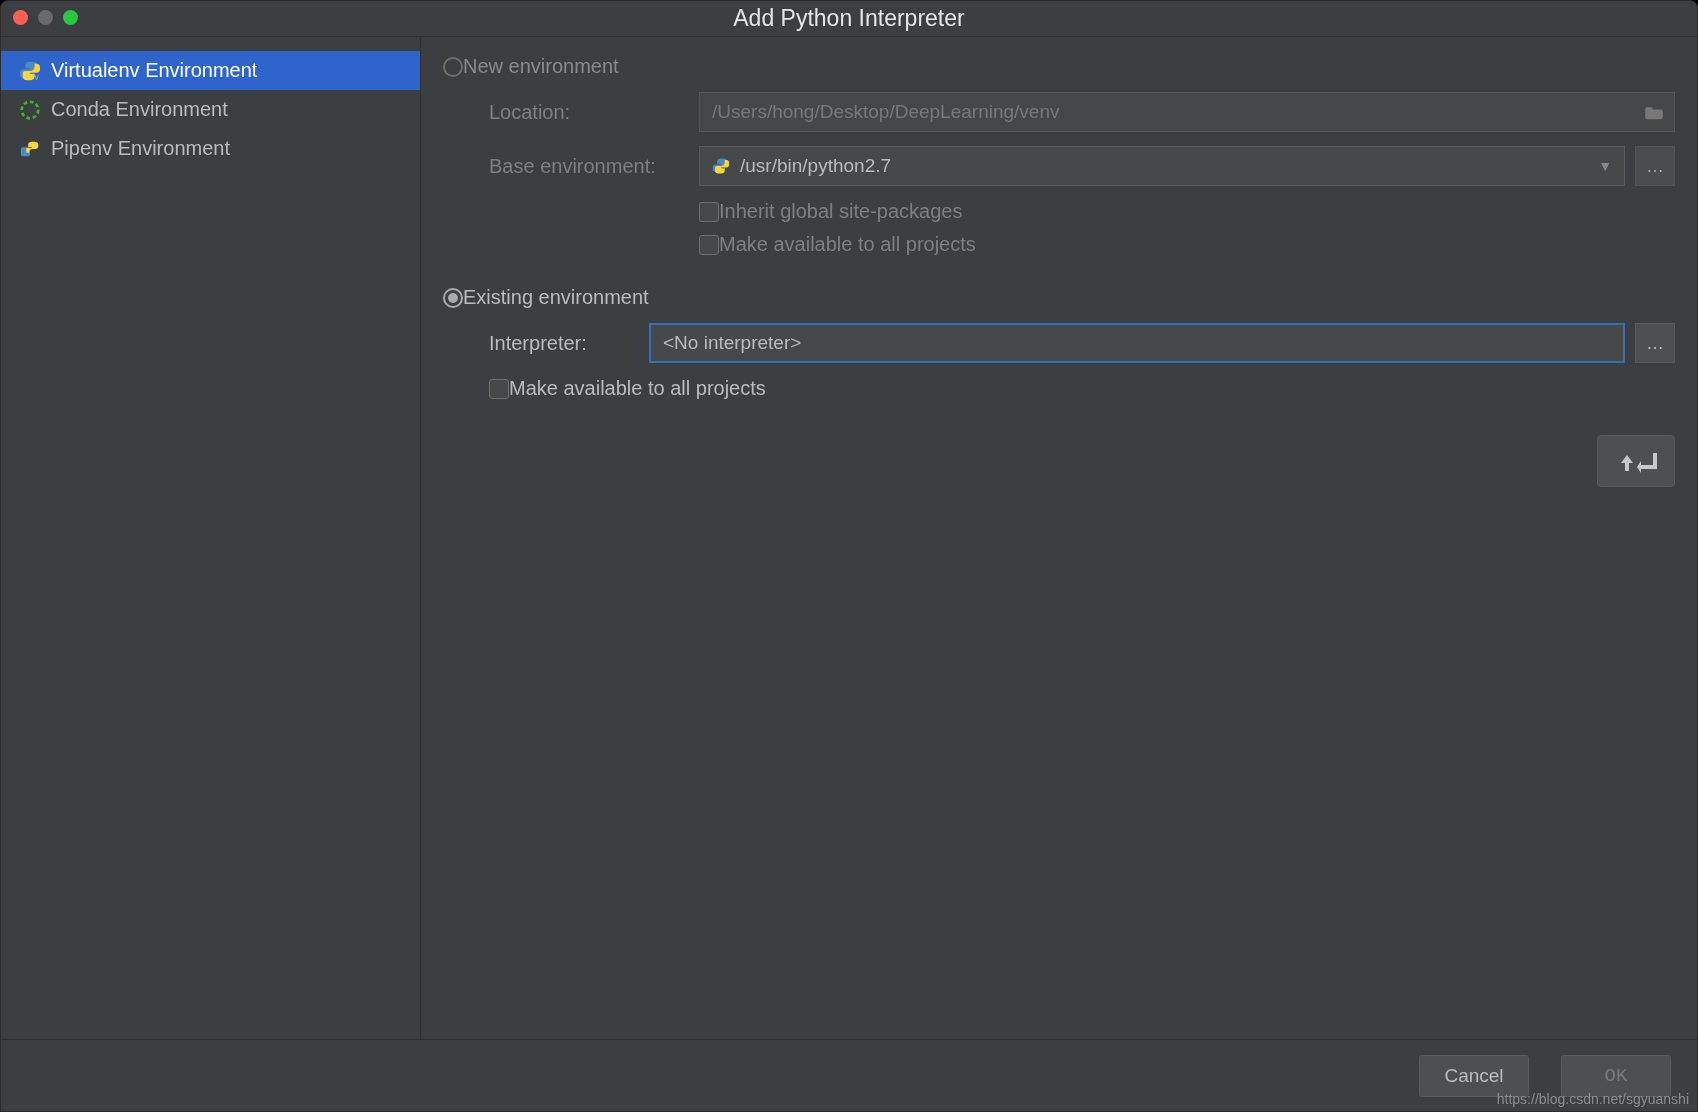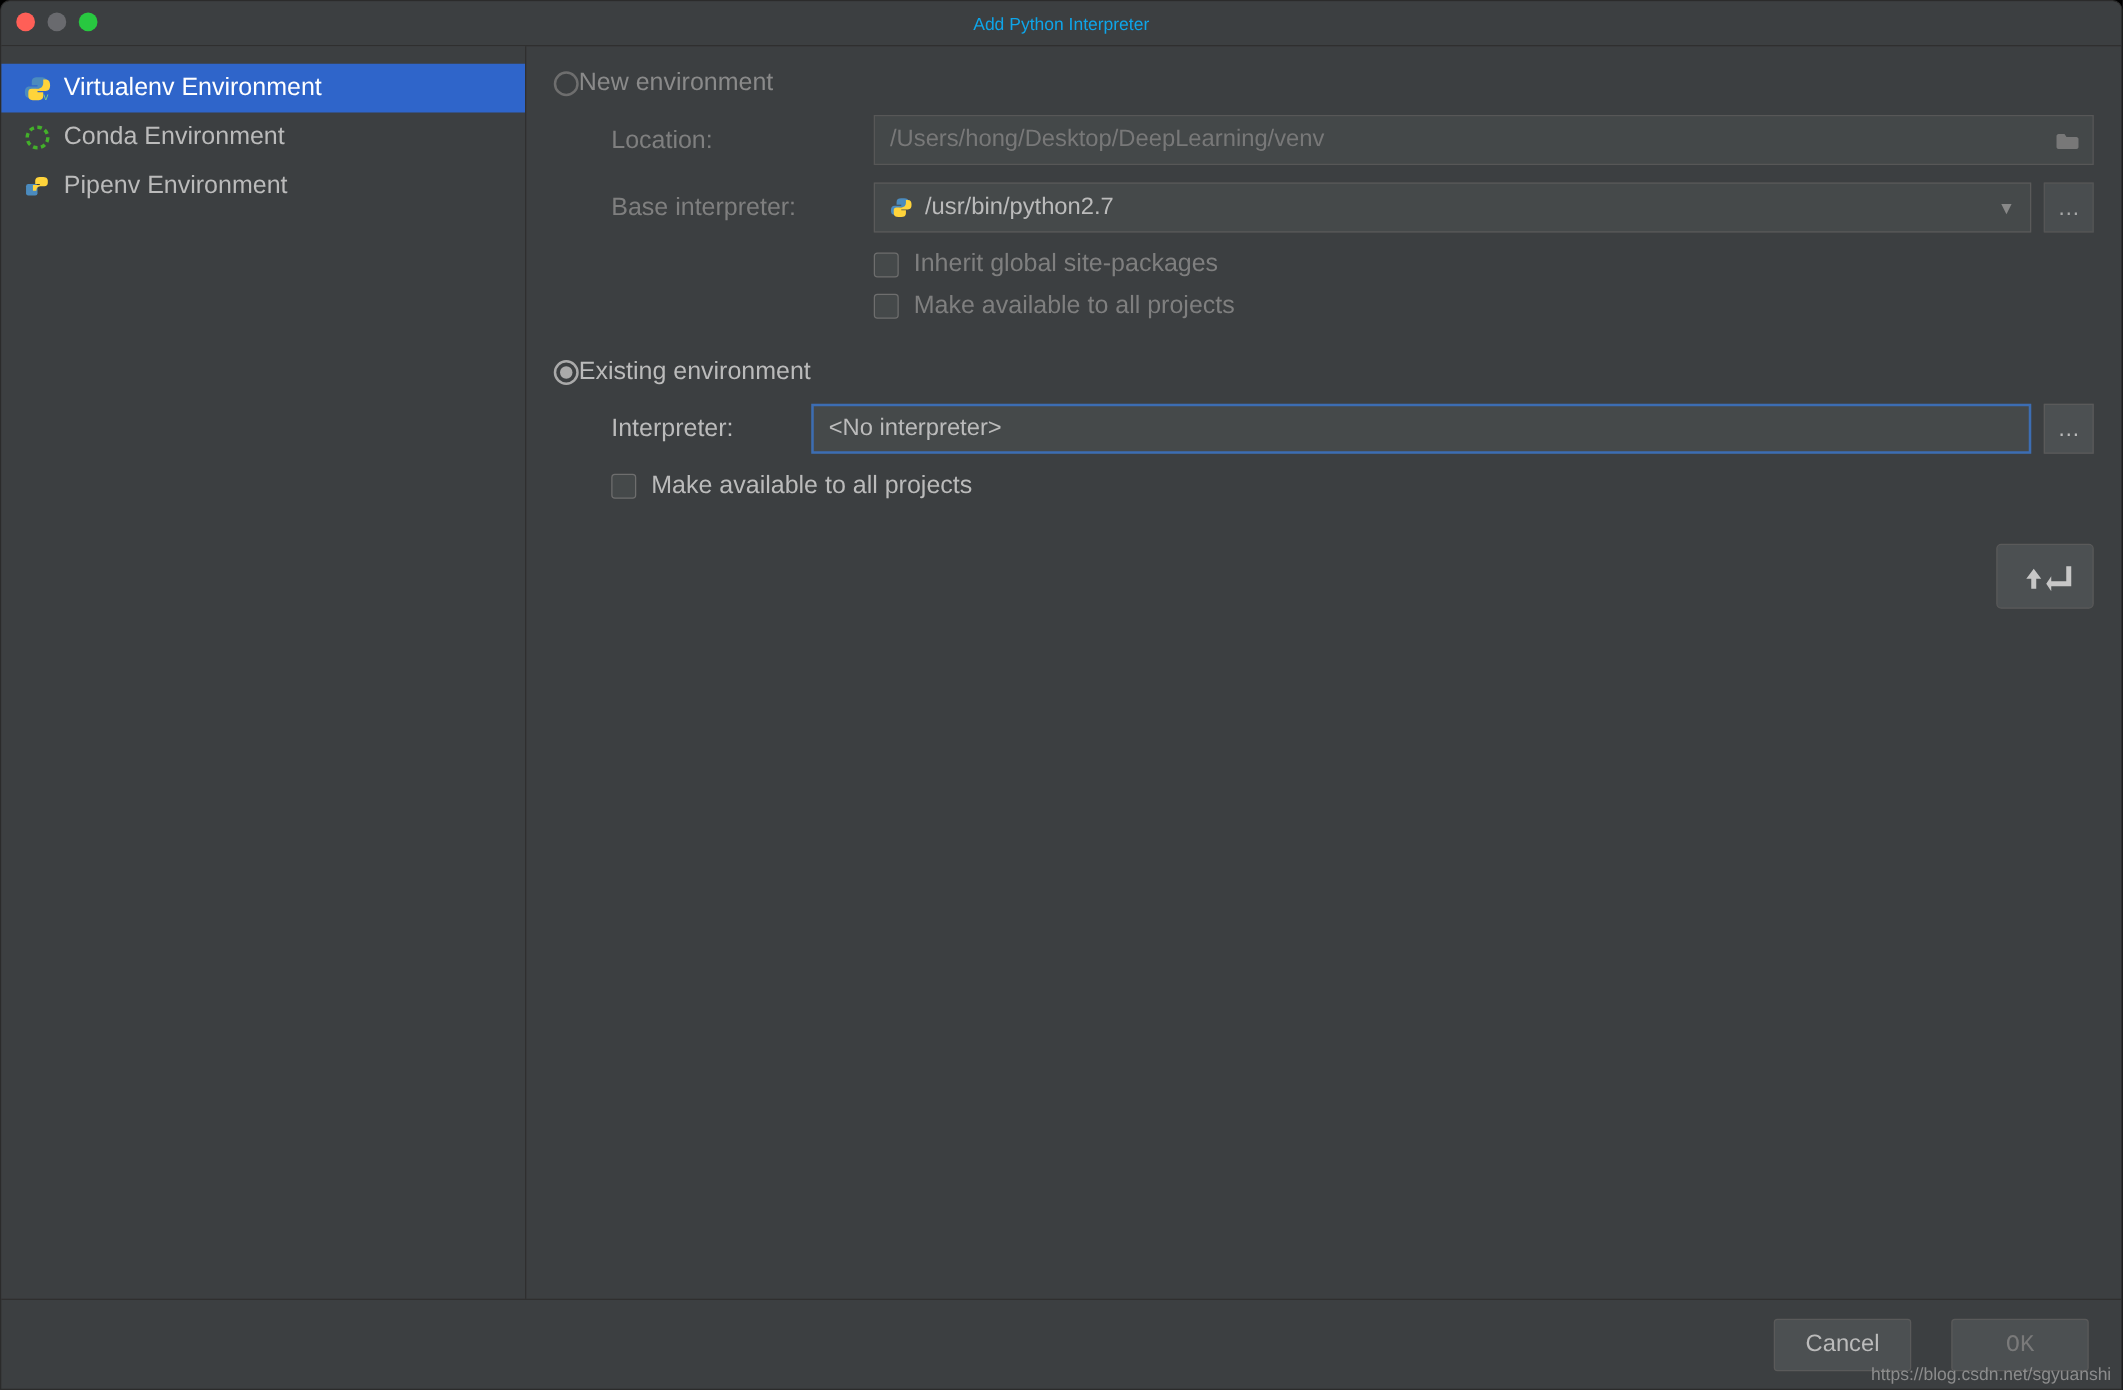--- a/index.html
+++ b/index.html
@@ -13,21 +13,21 @@
   .titlebar {
     height:36px; background:#3c3f41; position:relative;
     border-bottom:1px solid #2f2f2f;
     display:flex; align-items:center; justify-content:center;
   }
   .traffic { position:absolute; left:12px; top:9px; display:flex; gap:10px; }
   .tl { width:15px; height:15px; border-radius:50%; }
   .tl.red { background:#ff5f57; }
   .tl.yellow { background:#8e8e93; opacity:.55; }
   .tl.green { background:#28c840; }
-  .titlebar-title { color:#0ea5e9; font-size:14px; }
+  .titlebar-title { color:#e5e5e5; font-size:23px; }
   
   .body {
     position:absolute; left:0; top:36px; right:0; bottom:72px;
     display:flex;
   }
   .sidebar {
     width:420px; background:#3c3f41; padding-top:14px;
     border-right:1px solid #2f2f2f;
   }
   .side-item {
@@ -71,21 +71,21 @@
     gap:10px; position:relative;
   }
   .dropdown .chev { position:absolute; right:12px; top:50%; transform:translateY(-50%); color:#888; font-size:14px; }
   .dropdown.highlight { border:2px solid #3c6db3; background:#45494a; color:#bbbbbb; }
   .ellipsis-btn {
     width:40px; height:40px; margin-left:10px; background:#4c5052;
     border:1px solid #5a5a5a; color:#bbbbbb; display:flex;
     align-items:center; justify-content:center; font-size:18px;
   }
   .ellipsis-btn.dim { opacity:.85; }
-  .checkbox-row { display:flex; align-items:center; gap:12px; margin-bottom:10px; }
+  .checkbox-row { display:flex; align-items:center; margin-bottom:10px; }
   .checkbox {
     width:20px; height:20px; border:1px solid #6e6e6e; background:#45494a;
     border-radius:3px; flex:0 0 auto;
   }
   .checkbox-label { font-size:20px; color:#7f7f7f; }
   .checkbox-label.bright { color:#bbbbbb; }
   .section-gap { height:20px; }
   
   .footer {
     position:absolute; left:0; right:0; bottom:0; height:72px;
@@ -178,21 +178,21 @@
             <span>/Users/hong/Desktop/DeepLearning/venv</span>
             <span class="inner-icon">
               <svg width="20" height="16" viewBox="0 0 24 20">
                   <path fill="#7f7f7f" d="M3 4h6l2 3h10c1 0 2 1 2 2v8c0 1-1 2-2 2H3c-1 0-2-1-2-2V6c0-1 1-2 2-2z"></path>
                 </svg>
             </span>
           </div>
         </div>
 
         <div class="form-row">
-          <div class="form-label">Base interpreter:</div>
+          <div class="form-label">Base environment:</div>
           <div class="dropdown">
             <span>
               <svg width="18" height="18" viewBox="0 0 24 24">
                   <path fill="#4b8bbe" d="M12 2c-3 0-5 1-5 4v3h5v1H5c-3 0-4 2-4 5s1 5 4 5h2v-3c0-3 2-5 5-5h5c2 0 3-1 3-3V6c0-3-2-4-5-4h-3z"></path>
                   <path fill="#ffd43b" d="M12 22c3 0 5-1 5-4v-3h-5v-1h7c3 0 4-2 4-5s-1-5-4-5h-2v3c0 3-2 5-5 5H7c-2 0-3 1-3 3v3c0 3 2 4 5 4h3z"></path>
                 </svg>
             </span>
             <span>/usr/bin/python2.7</span>
             <span class="chev">▼</span>
           </div>

